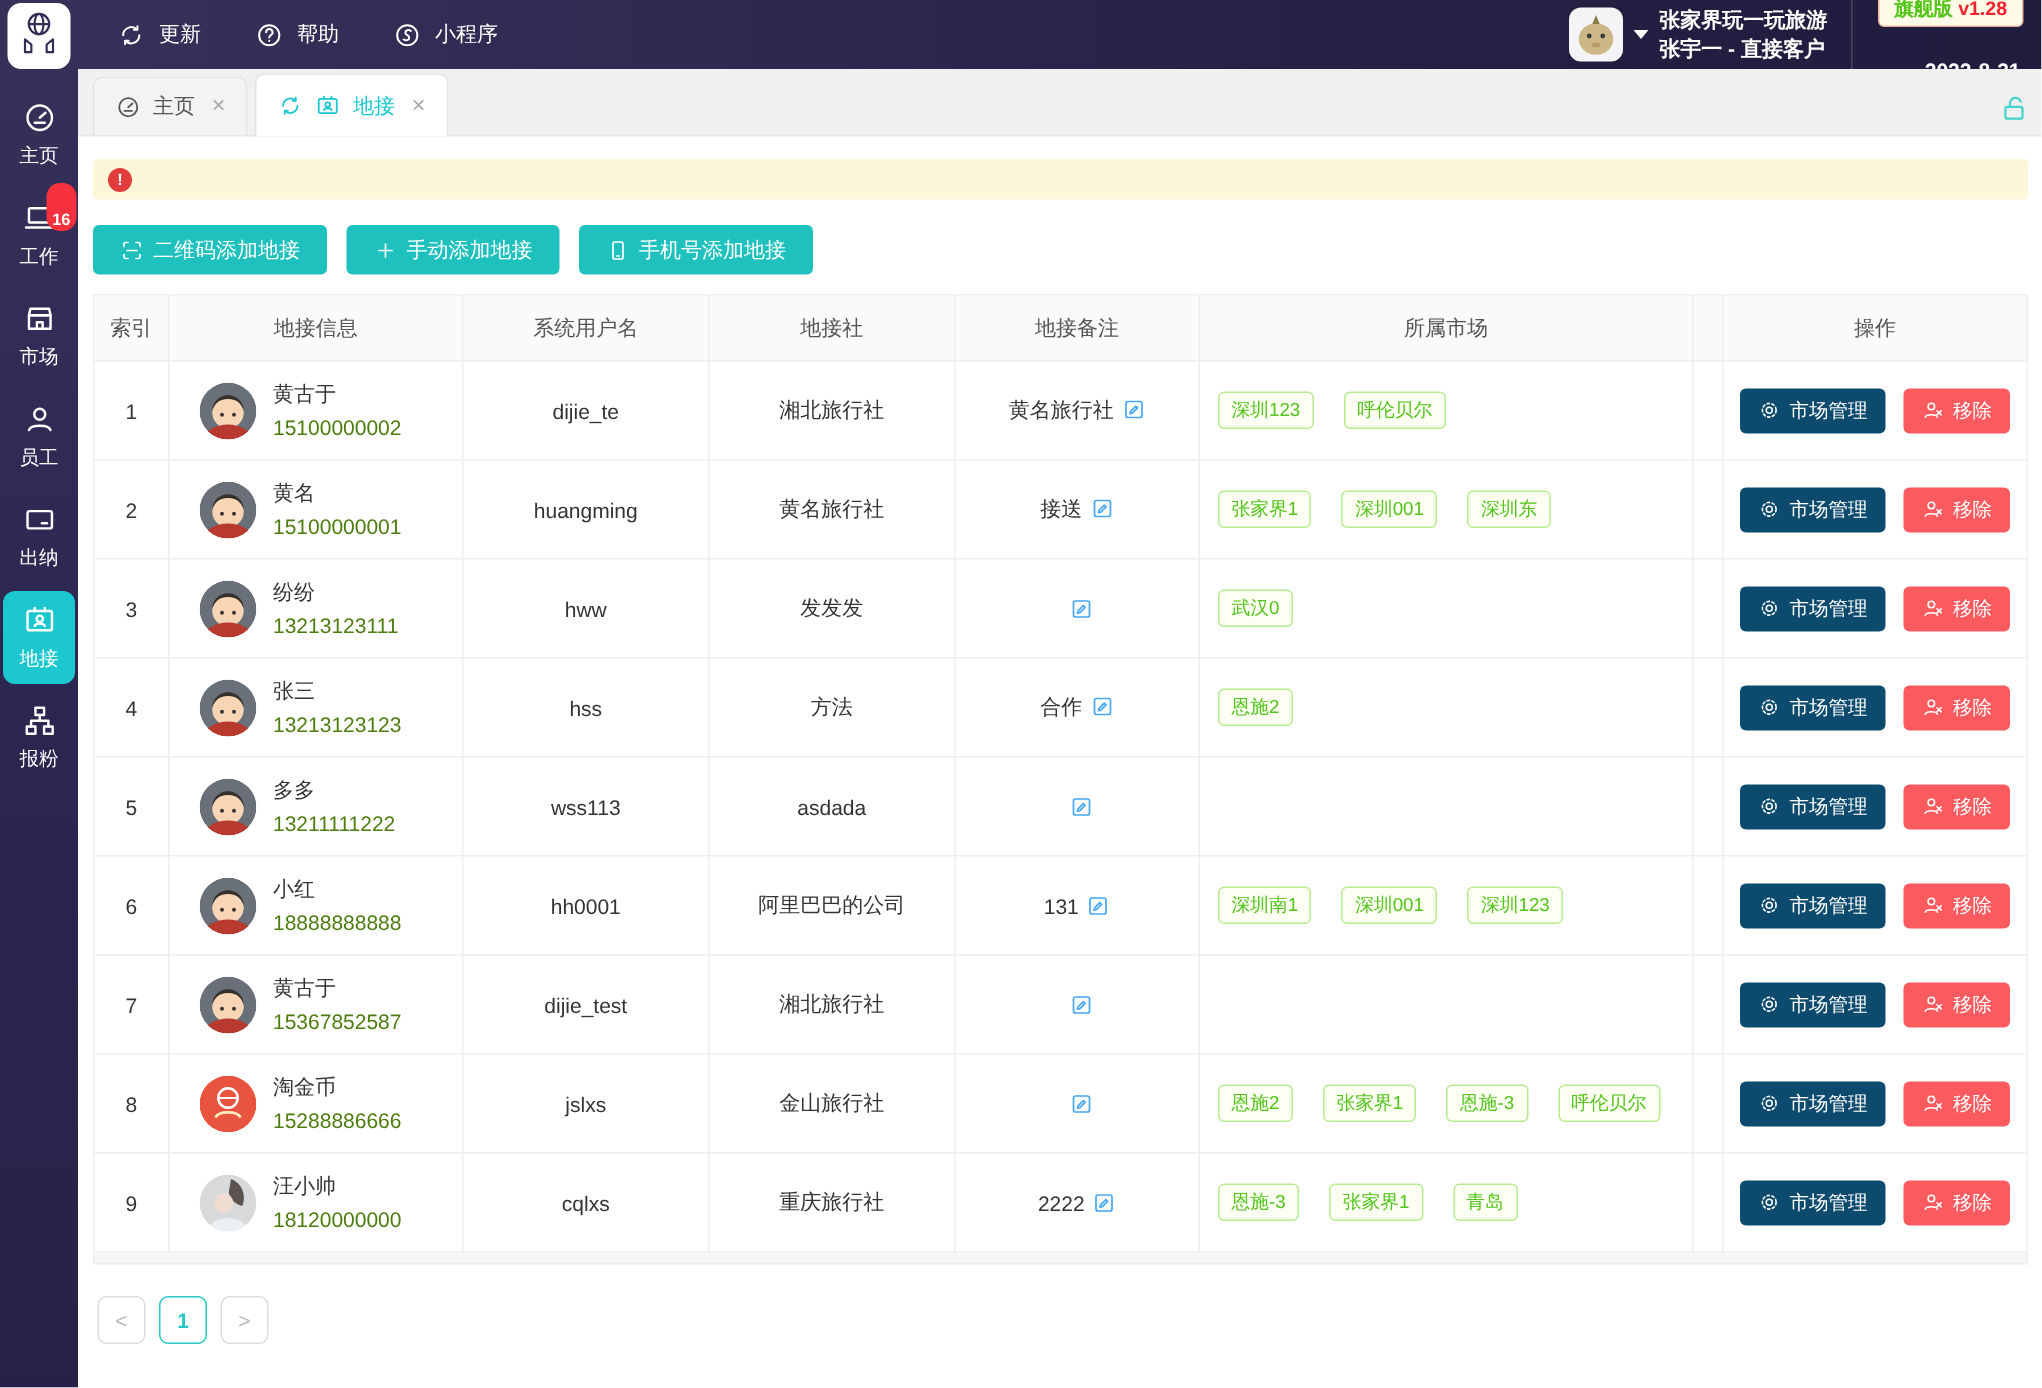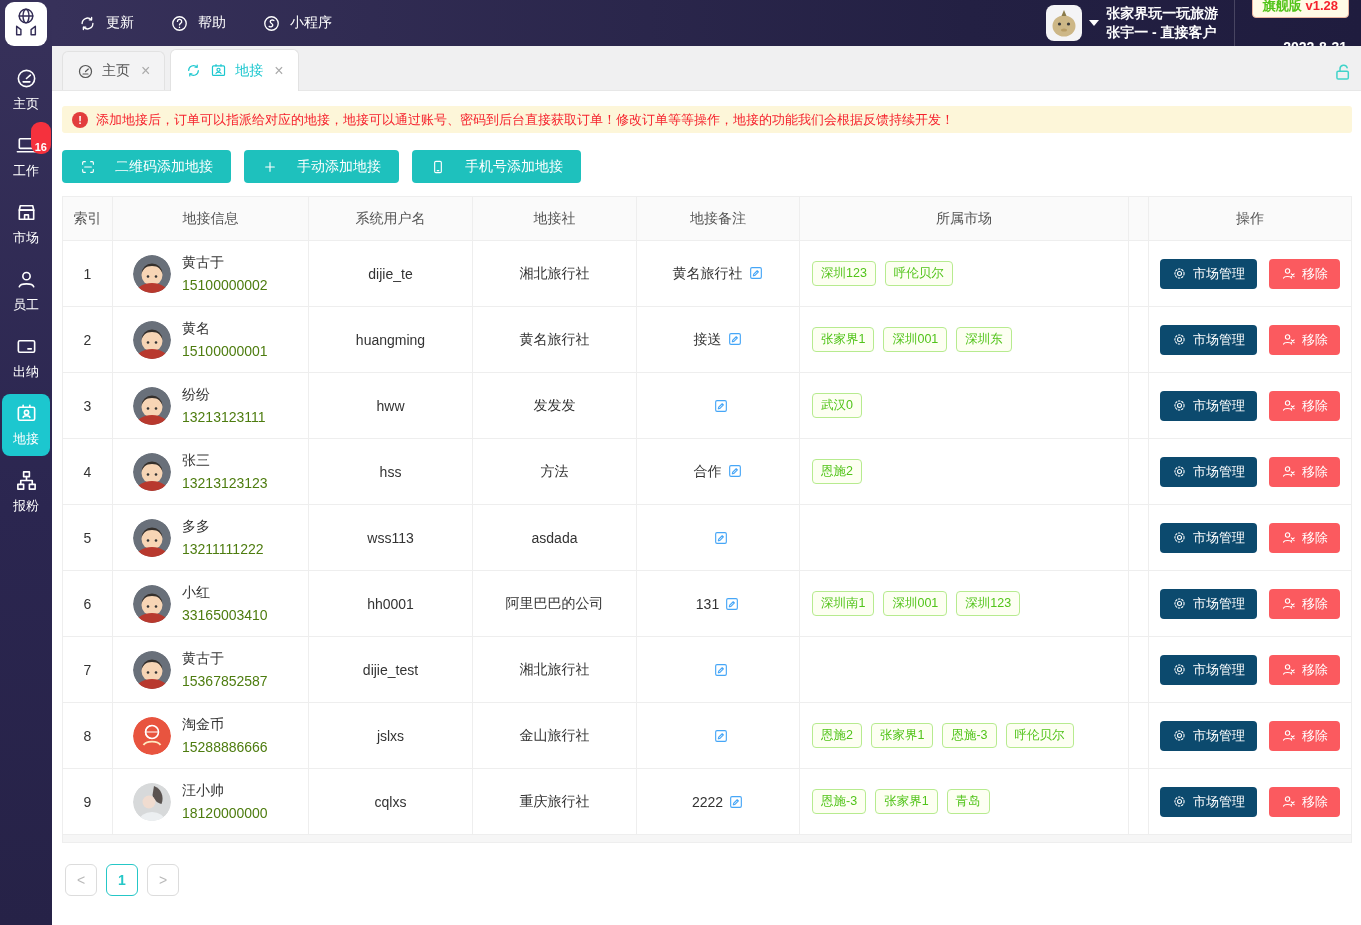--- a/index.html
+++ b/index.html
@@ -44,39 +44,39 @@
   .tab .x { color:#aaa; font-size:16px; margin-left:3px; line-height:1; }
   .tab svg { width:17px; height:17px; }
   .lock { position:absolute; right:7px; bottom:7px; color:#41d3c9; cursor:pointer; line-height:0; }
   .lock svg { width:21px; height:21px; }
 
   
   main { flex:1; padding:15px 9px 0 10px; overflow:hidden; background:#fff; }
   .notice { height:27px; background:#fdf6d9; border-radius:3px; display:flex; align-items:center; gap:8px; padding:0 10px; color:#f5222d; font-size:13px; }
   .notice-ic { width:16px; height:16px; border-radius:50%; background:#e23d3d; color:#fff; font-weight:bold; font-size:11px; display:flex; align-items:center; justify-content:center; flex:0 0 16px; }
   .toolbar { margin-top:17px; display:flex; gap:13px; }
-  .tbtn { height:33px; background:#1ec1bd; color:#fff; border:none; border-radius:4px; padding:0 18px; font-size:14px; display:inline-flex; align-items:center; gap:19px; cursor:pointer; font-family:inherit; }
+  .tbtn { height:33px; background:#1ec1bd; color:#fff; border:none; border-radius:4px; padding:0 18px; font-size:14px; display:inline-flex; align-items:center; gap:6px; cursor:pointer; font-family:inherit; }
   .tbtn svg { width:16px; height:16px; }
 
   
   .grid { border-collapse:collapse; width:100%; margin-top:13px; table-layout:fixed; }
   .grid th, .grid td { border:1px solid #eee; text-align:center; font-size:14px; color:#333; padding:0; }
   .grid th { background:#fafafa; height:44px; font-weight:normal; color:#555; }
   .grid td { height:66px; background:#fff; }
   .c-info { text-align:left !important; padding-left:20px !important; }
   .info-wrap { display:flex; align-items:center; gap:11px; }
   .avatar { width:38px; height:38px; border-radius:50%; overflow:hidden; flex:0 0 38px; line-height:0; }
   .avatar svg { width:38px; height:38px; }
   .nm { font-size:14px; color:#333; margin-bottom:5px; }
   .ph { font-size:14px; color:#4d7c0f; }
   .c-user, .c-agency { color:#444; }
   .note-ic { color:#46a6f7; display:inline-block; vertical-align:-3px; margin-left:5px; cursor:pointer; line-height:0; }
   .note-ic svg { width:16px; height:16px; }
   .c-markets { text-align:left !important; padding-left:12px !important; }
-  .tag { display:inline-block; border:1px solid #b7eb8f; color:#52c41a; background:#fdfff2; border-radius:4px; padding:3px 8px; font-size:12.5px; margin-right:9px; }
+  .tag { display:inline-block; border:1px solid #b7eb8f; color:#52c41a; background:#fdfff2; border-radius:4px; padding:3px 8px; font-size:12.5px; margin-right:20px; }
   .abtn { height:30px; border:none; border-radius:4px; color:#fff; font-size:13px; display:inline-flex; align-items:center; gap:6px; padding:0 12px; cursor:pointer; font-family:inherit; }
   .abtn svg { width:15px; height:15px; }
   .abtn.market { background:#0c4a6e; margin-right:12px; }
   .abtn.remove { background:#fb5a5f; }
   .scrollstrip { height:8px; background:#f6f6f6; border:1px solid #eee; border-top:none; }
 
   
   .pager { margin-top:21px; display:flex; gap:9px; padding-left:3px; }
   .pg { width:32px; height:32px; border:1px solid #dcdcdc; border-radius:6px; background:#fff; color:#b9b9b9; font-size:14px; display:flex; align-items:center; justify-content:center; cursor:pointer; }
   .pg.current { border-color:#25c7c7; color:#25c7c7; font-weight:bold; }
@@ -238,21 +238,20 @@
         </div>
       <span class="lock" id="lock-slot"><svg class="ic" viewBox="0 0 24 24">
             <rect x="4.5" y="10.5" width="13" height="9" rx="1.5"></rect>
             <path d="M8 10.5V8a4.2 4.2 0 018.2-1.4"></path>
           </svg></span>
     </div>
 
     <main>
       <div class="notice">
         <span class="notice-ic">!</span>
-        <span>添加地接后，订单可以指派给对应的地接，地接可以通过账号、密码到后台直接获取订单！修改订单等等操作，地接的功能我们会根据反馈持续开发！</span>
       </div>
 
       <div class="toolbar" id="toolbar">
           <button class="tbtn">
             <svg class="ic" viewBox="0 0 24 24">
               <path d="M4 8V5.5A1.5 1.5 0 015.5 4H8M16 4h2.5A1.5 1.5 0 0120 5.5V8M20 16v2.5a1.5 1.5 0 01-1.5 1.5H16M8 20H5.5A1.5 1.5 0 014 18.5V16"></path>
               <path d="M7 12h10"></path>
             </svg>
             <span>二维码添加地接</span>
           </button>
@@ -507,21 +506,21 @@
                   <span class="avatar"><svg viewBox="0 0 38 38">
                       <circle cx="19" cy="19" r="19" fill="#69707a"></circle>
                       <circle cx="19" cy="20" r="10.5" fill="#f7d5b5"></circle>
                       <path d="M8.5 19a10.5 10.5 0 0121 0c-1.5-4.5-4-8-10.5-8S10 14.5 8.5 19z" fill="#35302c"></path>
                       <circle cx="15" cy="21.5" r="1.3" fill="#333"></circle>
                       <circle cx="23" cy="21.5" r="1.3" fill="#333"></circle>
                       <path d="M3 38a16 10 0 0132 0z" fill="#b8392e"></path>
                     </svg></span>
                   <div>
                     <div class="nm">小红</div>
-                    <div class="ph">33165003410</div>
+                    <div class="ph">18888888888</div>
                   </div>
                 </div>
               </td>
               <td class="c-user">hh0001</td>
               <td class="c-agency">阿里巴巴的公司</td>
               <td class="c-note"><span>131</span><span class="note-ic"><svg class="ic" viewBox="0 0 24 24">
                     <rect x="4" y="4" width="16" height="16" rx="2"></rect>
                     <path d="M13.8 8.6l1.8 1.8-5.2 5.2-2.4.6.6-2.4z"></path>
                   </svg></span></td>
               <td class="c-markets"><span class="tag">深圳南1</span><span class="tag">深圳001</span><span class="tag">深圳123</span></td>

